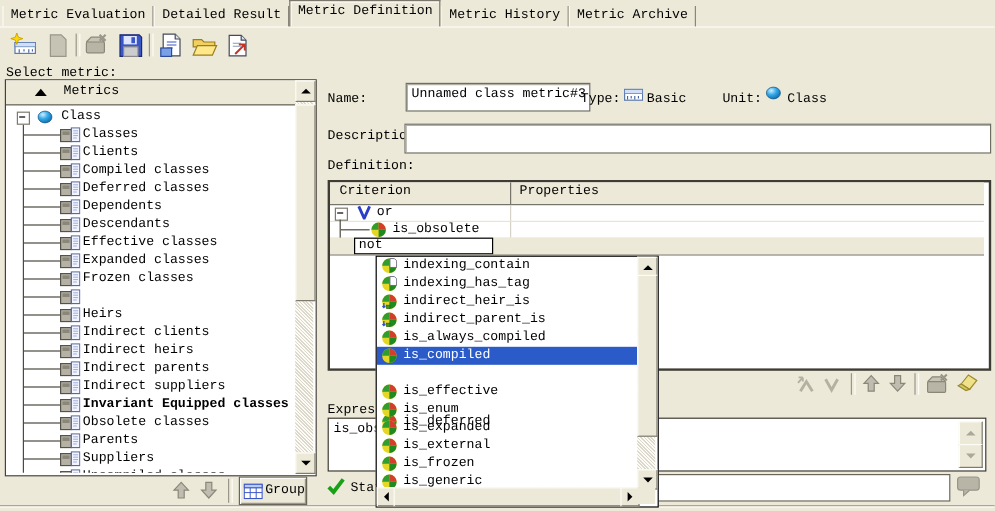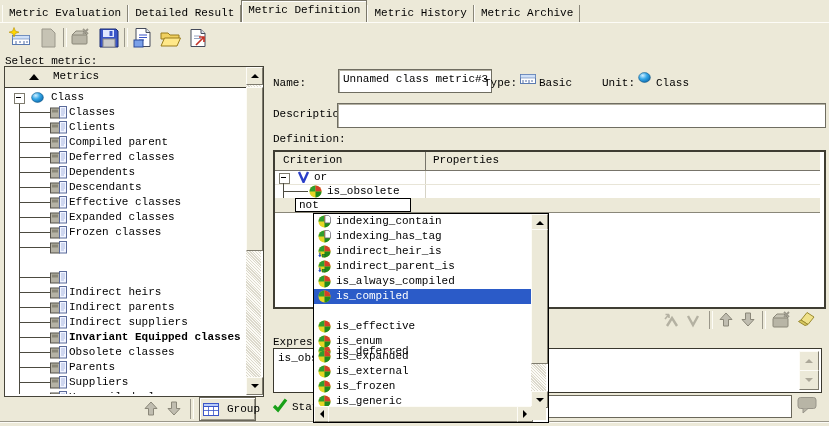--- a/index.html
+++ b/index.html
@@ -184,21 +184,21 @@
       <div class="trow" style="top: 47px;">
         <span class="hconn"></span>
         <span class="ticon">
           <svg width="17" height="13" viewBox="0 0 17 13">
             <rect x="0.5" y="2" width="9" height="10" fill="#b5b2a5" stroke="#55524a"></rect>
             <rect x="2" y="3.5" width="6" height="3" fill="#8a8778"></rect>
             <rect x="9.5" y="0.5" width="7" height="11.5" fill="#f2f5ff" stroke="#5a6a9a"></rect>
             <path d="M11,3 h4 M11,5 h4 M11,7 h4 M11,9 h3" stroke="#9aa8d8" stroke-width="0.8"></path>
           </svg>
         </span>
-        <span class="tlabel">Compiled parent</span>
+        <span class="tlabel">Compiled classes</span>
       </div>
       <div class="trow" style="top: 62px;">
         <span class="hconn"></span>
         <span class="ticon">
           <svg width="17" height="13" viewBox="0 0 17 13">
             <rect x="0.5" y="2" width="9" height="10" fill="#b5b2a5" stroke="#55524a"></rect>
             <rect x="2" y="3.5" width="6" height="3" fill="#8a8778"></rect>
             <rect x="9.5" y="0.5" width="7" height="11.5" fill="#f2f5ff" stroke="#5a6a9a"></rect>
             <path d="M11,3 h4 M11,5 h4 M11,7 h4 M11,9 h3" stroke="#9aa8d8" stroke-width="0.8"></path>
           </svg>
@@ -269,30 +269,43 @@
         <span class="hconn"></span>
         <span class="ticon">
           <svg width="17" height="13" viewBox="0 0 17 13">
             <rect x="0.5" y="2" width="9" height="10" fill="#b5b2a5" stroke="#55524a"></rect>
             <rect x="2" y="3.5" width="6" height="3" fill="#8a8778"></rect>
             <rect x="9.5" y="0.5" width="7" height="11.5" fill="#f2f5ff" stroke="#5a6a9a"></rect>
             <path d="M11,3 h4 M11,5 h4 M11,7 h4 M11,9 h3" stroke="#9aa8d8" stroke-width="0.8"></path>
           </svg>
         </span>
       </div>
+      <div class="trow" style="top: 167px;">
+        <span class="hconn"></span>
+        <span class="ticon">
+          <svg width="17" height="13" viewBox="0 0 17 13">
+            <rect x="0.5" y="2" width="9" height="10" fill="#b5b2a5" stroke="#55524a"></rect>
+            <rect x="2" y="3.5" width="6" height="3" fill="#8a8778"></rect>
+            <rect x="9.5" y="0.5" width="7" height="11.5" fill="#f2f5ff" stroke="#5a6a9a"></rect>
+            <path d="M11,3 h4 M11,5 h4 M11,7 h4 M11,9 h3" stroke="#9aa8d8" stroke-width="0.8"></path>
+          </svg>
+        </span>
+        <span class="tlabel">Heirs</span>
+      </div>
       <div class="trow" style="top: 182px;">
         <span class="hconn"></span>
         <span class="ticon">
           <svg width="17" height="13" viewBox="0 0 17 13">
             <rect x="0.5" y="2" width="9" height="10" fill="#b5b2a5" stroke="#55524a"></rect>
             <rect x="2" y="3.5" width="6" height="3" fill="#8a8778"></rect>
             <rect x="9.5" y="0.5" width="7" height="11.5" fill="#f2f5ff" stroke="#5a6a9a"></rect>
             <path d="M11,3 h4 M11,5 h4 M11,7 h4 M11,9 h3" stroke="#9aa8d8" stroke-width="0.8"></path>
           </svg>
         </span>
+        <span class="tlabel">Indirect clients</span>
       </div>
       <div class="trow" style="top: 197px;">
         <span class="hconn"></span>
         <span class="ticon">
           <svg width="17" height="13" viewBox="0 0 17 13">
             <rect x="0.5" y="2" width="9" height="10" fill="#b5b2a5" stroke="#55524a"></rect>
             <rect x="2" y="3.5" width="6" height="3" fill="#8a8778"></rect>
             <rect x="9.5" y="0.5" width="7" height="11.5" fill="#f2f5ff" stroke="#5a6a9a"></rect>
             <path d="M11,3 h4 M11,5 h4 M11,7 h4 M11,9 h3" stroke="#9aa8d8" stroke-width="0.8"></path>
           </svg>
@@ -407,21 +420,21 @@
   </div>
 <div class="abs" style="left:190px;top:399px;width:2px;height:20px;border-left:1px solid #9a978a;border-right:1px solid #fdfcf7"></div>
 <div class="abs btn3d" style="left:199px;top:397px;width:55px;height:22px;border:1px solid #6a675a;box-shadow:inset 1px 1px 0 #fff, inset -1px -1px 0 #9a978a;display:flex;align-items:center">
   <span style="margin-left:3px;width:16px;height:13px">
       <svg width="16" height="13" viewBox="0 0 16 13">
         <rect x="0.5" y="0.5" width="15" height="12" fill="#fff" stroke="#3a55c8"></rect>
         <rect x="0.5" y="0.5" width="15" height="3" fill="#b8ccf8" stroke="#3a55c8"></rect>
         <path d="M5.5,3.5 v9 M10.5,3.5 v9 M0.5,7.5 h15" stroke="#3a55c8" stroke-width="0.8"></path>
       </svg>
     </span>
-  <span style="margin-left:8px">Group</span>
+  <span style="margin-left:2px">Group</span>
 </div>
 
 <div class="abs" style="left:0;top:421px;width:829px;height:1px;background:#9a978a"></div>
 <div class="abs" style="left:0;top:422px;width:829px;height:1px;background:#fdfcf7"></div>
 
 <div class="lbl" style="left:273px;top:76px">Name:</div>
 <div class="abs sunken" style="left:338px;top:69px;width:152px;height:22px">
   <div class="field-text">Unnamed class metric#3</div>
 </div>
 <div class="lbl" style="left:484px;top:76px">Type:</div>

